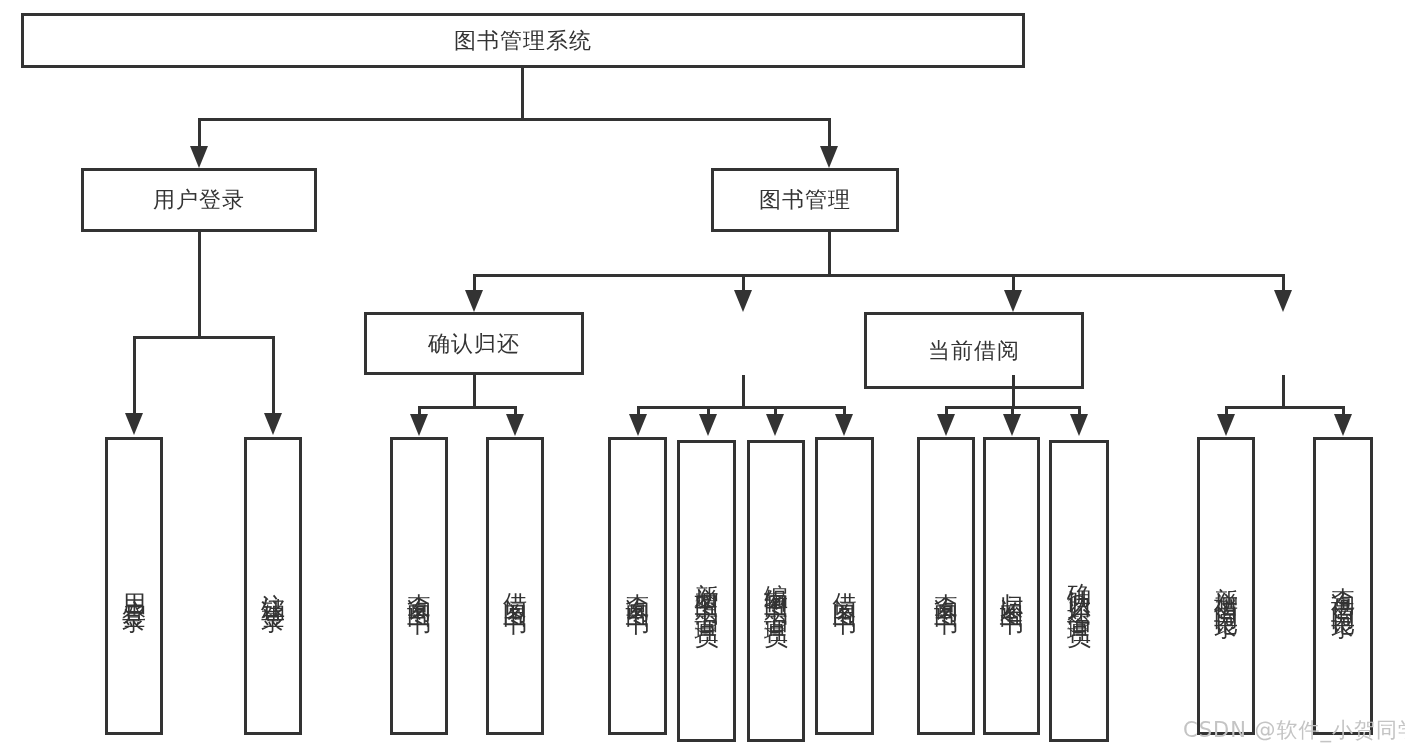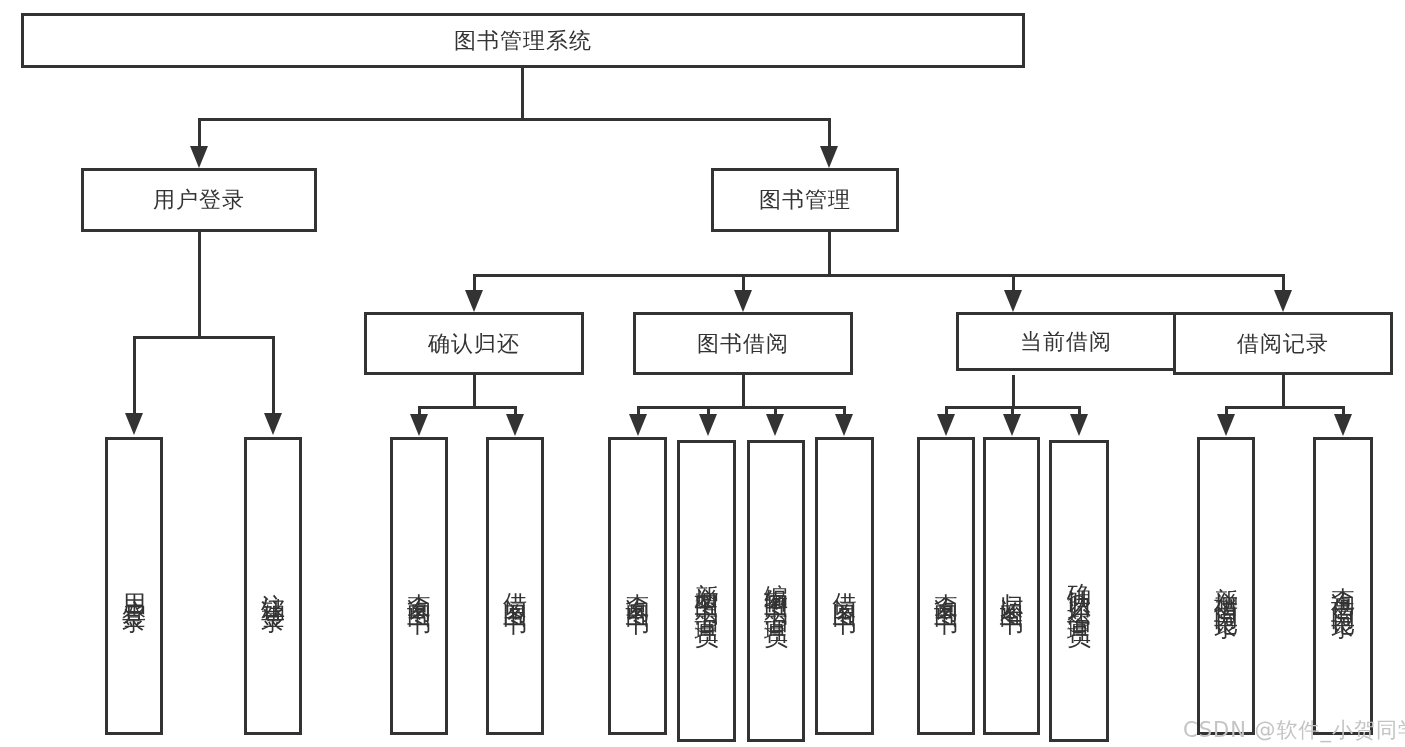--- a/index.html
+++ b/index.html
@@ -91,28 +91,22 @@
   <div class="vline" style="left:1011.5px;top:274px;height:18px"></div>
   <div class="vline" style="left:1281.5px;top:274px;height:18px"></div>
   <div class="arrow" style="left:465px;top:290px"></div>
   <div class="arrow" style="left:734px;top:290px"></div>
   <div class="arrow" style="left:1004px;top:290px"></div>
   <div class="arrow" style="left:1274px;top:290px"></div>
 
   <div class="node" style="left:364px;top:312px;width:220px;height:63px">
     <span class="lbl">确认归还</span>
   </div>
-  <div class="node" style="left:633px;top:312px;width:220px;height:63px">
-    <span class="lbl">图书借阅</span>
-  </div>
-  <div class="node" style="left:956px;top:312px;width:220px;height:59px">
+  <div class="node" style="left:864px;top:312px;width:220px;height:77px">
     <span class="lbl">当前借阅</span>
-  </div>
-  <div class="node" style="left:1173px;top:312px;width:220px;height:63px">
-    <span class="lbl">借阅记录</span>
   </div>
 
   <div class="vline" style="left:472.5px;top:375px;height:34px"></div>
   <div class="hline" style="left:417.5px;top:406px;width:99px"></div>
   <div class="vline" style="left:417.5px;top:406px;height:12px"></div>
   <div class="vline" style="left:513.5px;top:406px;height:12px"></div>
   <div class="arrow" style="left:410px;top:414px"></div>
   <div class="arrow" style="left:506px;top:414px"></div>
   <div class="node vnode" style="left:390px;top:437px;width:58px;height:298px">
     <span class="lbl">查询图书</span>

